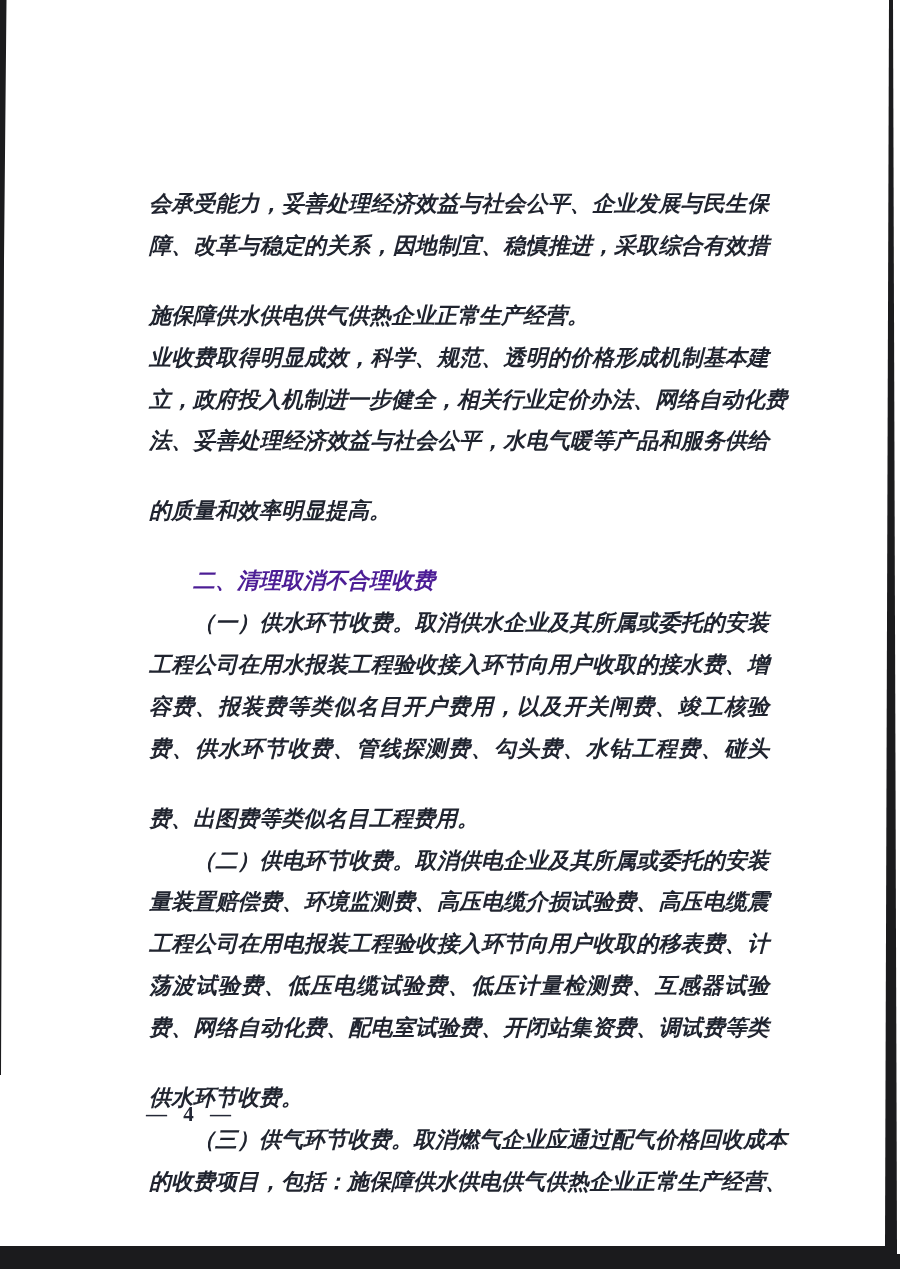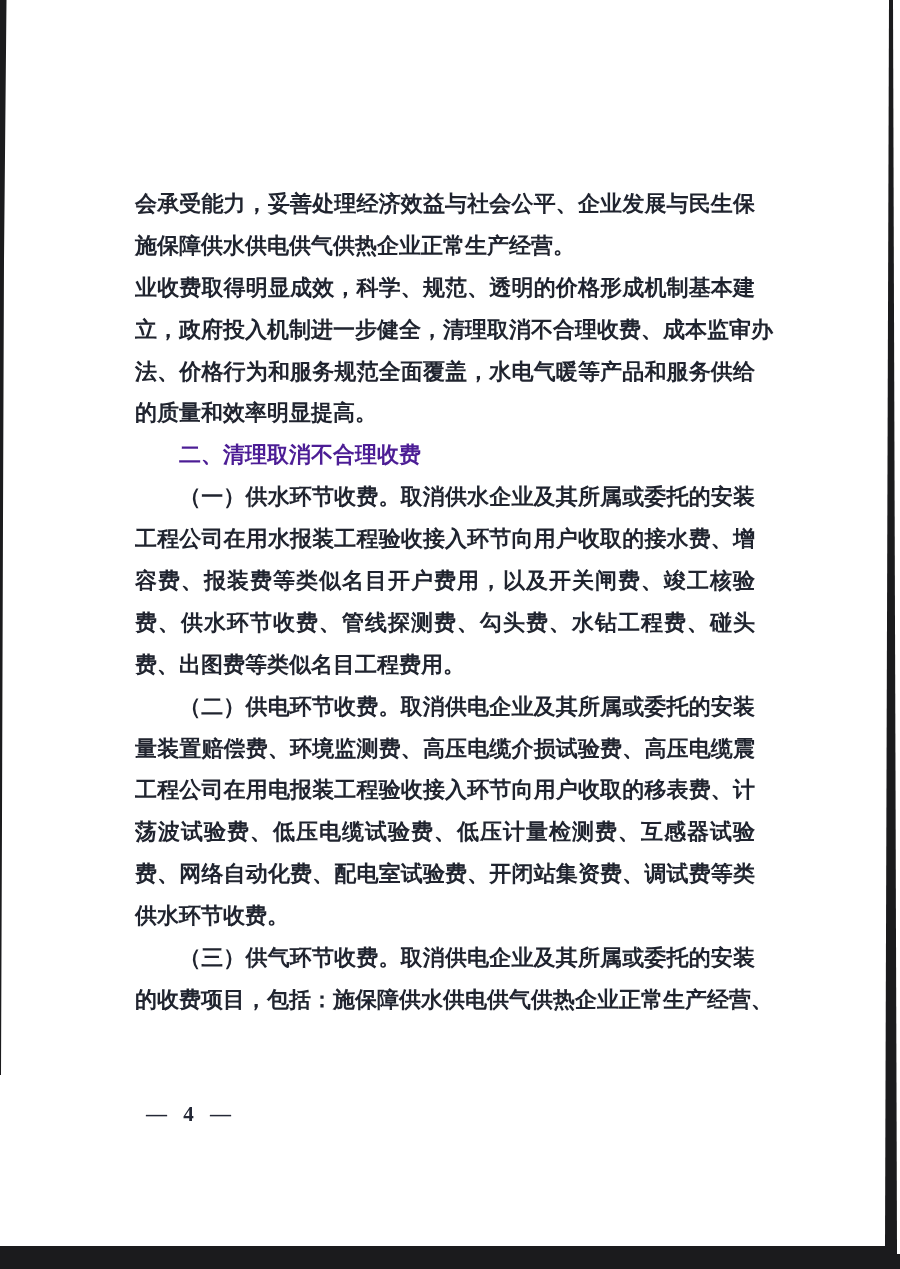--- a/index.html
+++ b/index.html
@@ -17,40 +17,42 @@
   .scan-artifacts {
     position: absolute;
     left: 0;
     top: 0;
     width: 900px;
     height: 1269px;
     pointer-events: none;
   }
   .doc-body {
     position: absolute;
-    left: 135px;
+    left: 149px;
     top: 183px;
     width: 620px;
+    font-style: italic;
   }
   .doc-line {
     width: 620px;
     height: 41.9px;
     line-height: 41.9px;
     font-size: 22px;
     font-weight: 600;
     color: #20242f;
     text-align: justify;
     text-align-last: justify;
     white-space: nowrap;
     letter-spacing: 0;
   }
   .doc-line.noflush {
     text-align: left;
     text-align-last: left;
     white-space: normal;
+    margin-top: 28px;
   }
   .doc-line.indent {
     text-indent: 44px;
   }
   .doc-line.heading {
     font-family: "Liberation Sans", sans-serif;
     font-weight: 800;
     color: #4c1d95;
   }
   .page-number {
@@ -69,34 +71,35 @@
 
 <svg class="scan-artifacts" viewBox="0 0 900 1269" xmlns="http://www.w3.org/2000/svg" aria-hidden="true">
   <polygon points="0,0 6.5,0 4,260 3,520 2,820 1,1075 0,1075" fill="#1b1b1d"></polygon>
   <polygon points="889,0 893,0 897,1247 885,1247" fill="#1b1b1d"></polygon>
   <rect x="0" y="1246" width="897" height="23" fill="#1b1b1d"></rect>
   <rect x="893" y="1254" width="7" height="15" fill="#1b1b1d"></rect>
 </svg>
 
 <div class="doc-body">
     <div class="doc-line">会承受能力，妥善处理经济效益与社会公平、企业发展与民生保</div>
+    <div class="doc-line">障、改革与稳定的关系，因地制宜、稳慎推进，采取综合有效措</div>
     <div class="doc-line noflush">施保障供水供电供气供热企业正常生产经营。</div>
     <div class="doc-line">业收费取得明显成效，科学、规范、透明的价格形成机制基本建</div>
-    <div class="doc-line">立，政府投入机制进一步健全，清理取消不合理收费、成本监审办</div>
-    <div class="doc-line">法、价格行为和服务规范全面覆盖，水电气暖等产品和服务供给</div>
+    <div class="doc-line">立，政府投入机制进一步健全，相关行业定价办法、网络自动化费</div>
+    <div class="doc-line">法、妥善处理经济效益与社会公平，水电气暖等产品和服务供给</div>
     <div class="doc-line noflush">的质量和效率明显提高。</div>
     <div class="doc-line heading indent noflush">二、清理取消不合理收费</div>
     <div class="doc-line indent">（一）供水环节收费。取消供水企业及其所属或委托的安装</div>
     <div class="doc-line">工程公司在用水报装工程验收接入环节向用户收取的接水费、增</div>
     <div class="doc-line">容费、报装费等类似名目开户费用，以及开关闸费、竣工核验</div>
     <div class="doc-line">费、供水环节收费、管线探测费、勾头费、水钻工程费、碰头</div>
     <div class="doc-line noflush">费、出图费等类似名目工程费用。</div>
     <div class="doc-line indent">（二）供电环节收费。取消供电企业及其所属或委托的安装</div>
     <div class="doc-line">量装置赔偿费、环境监测费、高压电缆介损试验费、高压电缆震</div>
     <div class="doc-line">工程公司在用电报装工程验收接入环节向用户收取的移表费、计</div>
     <div class="doc-line">荡波试验费、低压电缆试验费、低压计量检测费、互感器试验</div>
     <div class="doc-line">费、网络自动化费、配电室试验费、开闭站集资费、调试费等类</div>
     <div class="doc-line noflush">供水环节收费。</div>
-    <div class="doc-line indent">（三）供气环节收费。取消供电企业及其所属或委托的安装</div>
+    <div class="doc-line indent">（三）供气环节收费。取消燃气企业应通过配气价格回收成本</div>
     <div class="doc-line">的收费项目，包括：施保障供水供电供气供热企业正常生产经营、</div>
   </div>
 
 <div class="page-number">— 4 —</div>
 
 </body></html>

